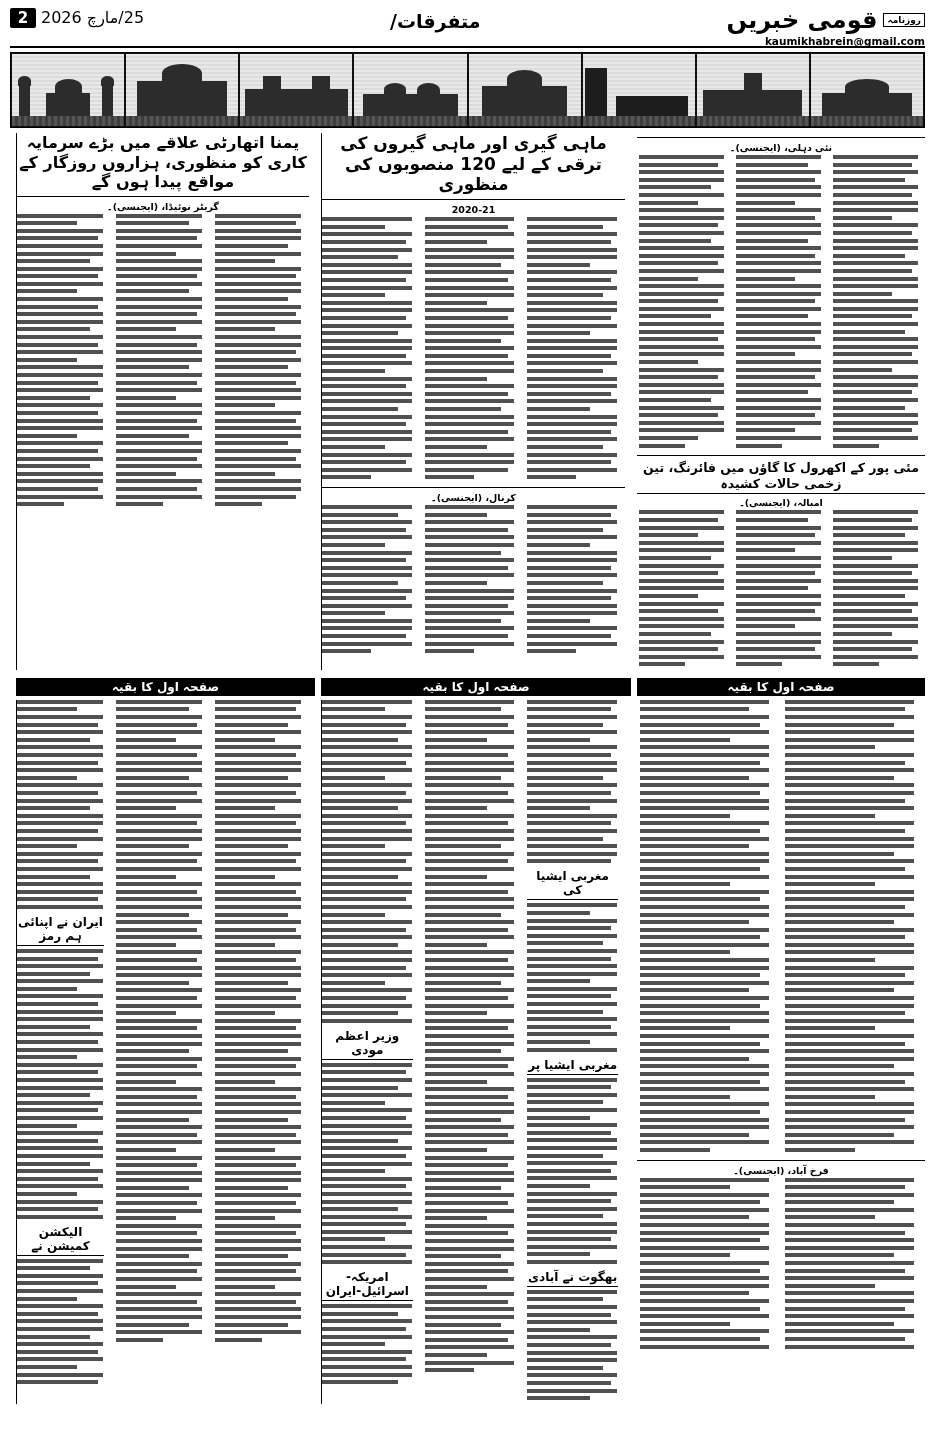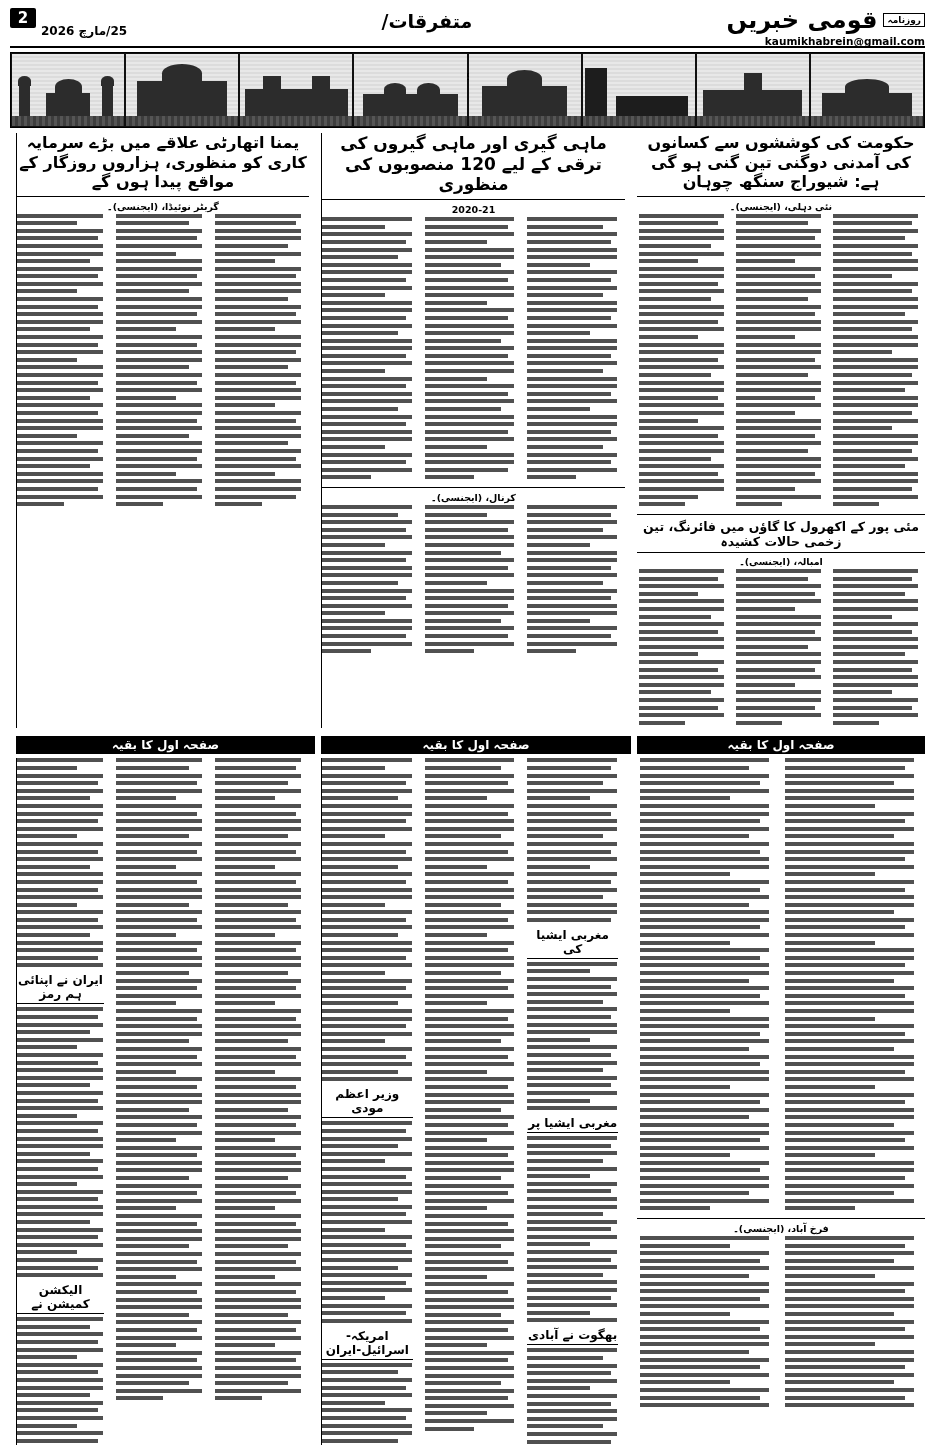--- a/index.html
+++ b/index.html
@@ -25,21 +25,21 @@
     padding-bottom: 3px;
     height: 42px;
   }
   .mast-left { display:flex; align-items:flex-start; gap:5px; }
   .page-badge {
     width:26px; height:20px; background:#000; color:#fff;
     display:flex; align-items:center; justify-content:center;
     font-weight:bold; font-size:15px; border-radius:2px;
     position:relative; top:2px;
   }
-  .mast-date { font-size:12px; font-weight:bold; margin-top:18px; direction:rtl; }
+  .mast-date { font-size:16px; font-weight:normal; margin-top:2px; direction:rtl; }
   .mast-center { text-align:center; direction:rtl; padding-top:4px; }
   .mast-center .sec-ur { font-size:19px; font-weight:bold; letter-spacing:0.5px;text-align:center;}
   .mast-center .sec-en { font-size:13px;margin-top:36px; }
   .mast-right { text-align:right; direction:rtl; }
   .brand-line { display:flex; align-items:center; justify-content:flex-end; gap:6px; }
   .brand-title { font-size:24px; font-weight:bold; letter-spacing:1px; }
   .brand-mark {
     border:1.5px solid #000; font-size:9px; padding:1px 3px; font-weight:bold;
     display:inline-block;
   }
@@ -206,21 +206,20 @@
       <div class="dome" style="left:30%;bottom:44%;width:40%;height:22%"></div>
       <div class="ground"></div>
     </div>
   </div>
 
   <div class="content">
 
     <div class="row">
 
       <div class="col" style="width:288px">
-        <div class="hl-main ur" style="font-size:16px">حکومت کی کوششوں سے کسانوں کی آمدنی دوگنی تین گنی ہو گی ہے: شیوراج سنگھ چوہان</div>
         <div class="divider-h"></div>
         <div class="byline ur">نئی دہلی، (ایجنسی)۔</div>
         <div class="row" style="gap:5px">
           <div style="width:92px" class="body-lines">
             <div class="ln"></div>
               <div class="ln s3"></div>
               <div class="ln"></div>
               <div class="ln s1"></div>
               <div class="ln"></div>
               <div class="ln s3"></div>

